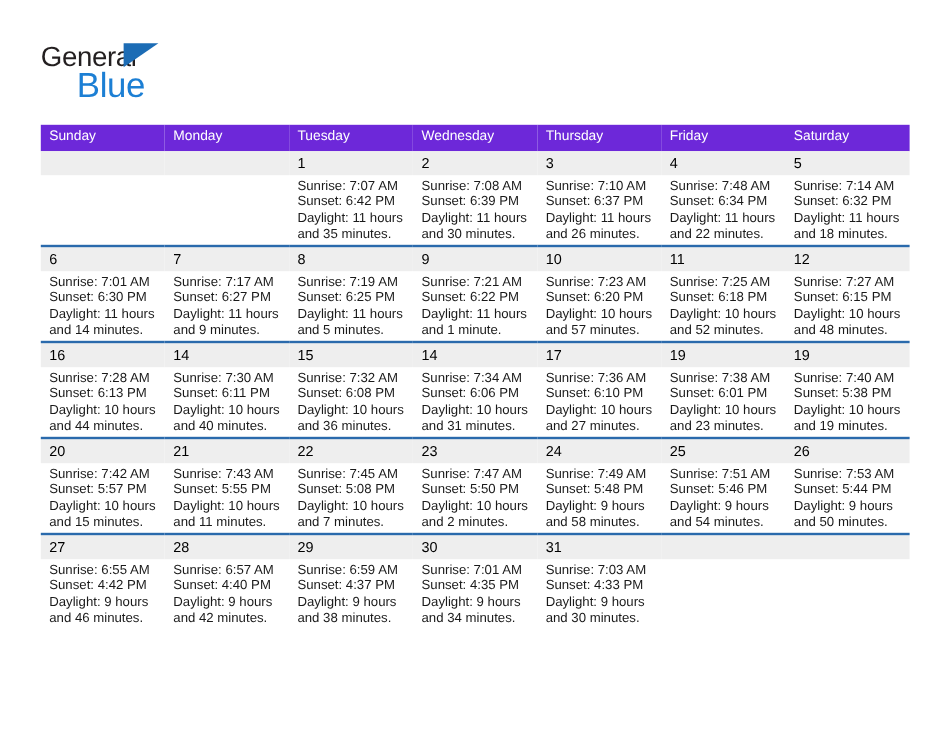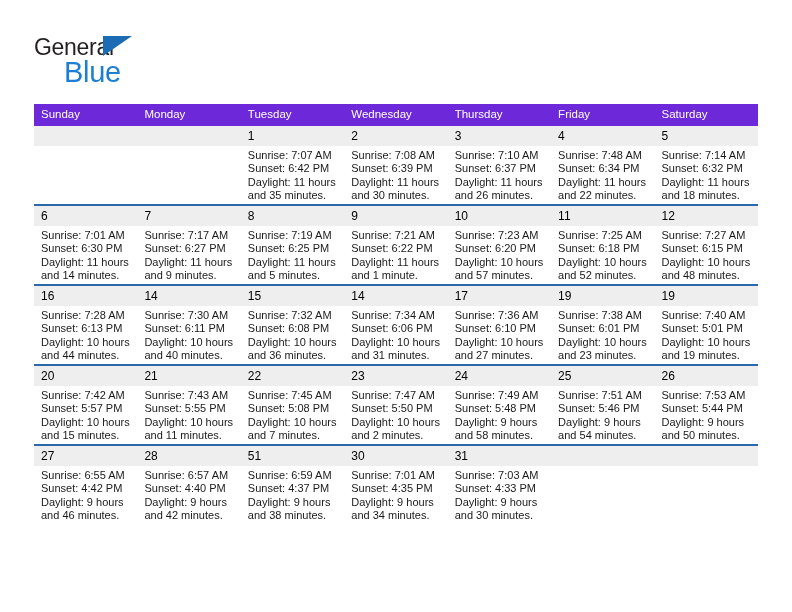--- a/index.html
+++ b/index.html
@@ -341,21 +341,21 @@
               <div>Sunrise: 7:38 AM</div>
               <div>Sunset: 6:01 PM</div>
               <div>Daylight: 10 hours</div>
               <div>and 23 minutes.</div>
             </div>
           </td>
           <td>
             <div class="daynum">19</div>
             <div class="detail">
               <div>Sunrise: 7:40 AM</div>
-              <div>Sunset: 5:01 PM</div>
+              <div>Sunset: 5:38 PM</div>
               <div>Daylight: 10 hours</div>
               <div>and 19 minutes.</div>
             </div>
           </td>
         </tr>
         <tr class="week-row">
           <td>
             <div class="daynum">20</div>
             <div class="detail">
               <div>Sunrise: 7:42 AM</div>
@@ -432,21 +432,21 @@
           <td>
             <div class="daynum">28</div>
             <div class="detail">
               <div>Sunrise: 6:57 AM</div>
               <div>Sunset: 4:40 PM</div>
               <div>Daylight: 9 hours</div>
               <div>and 42 minutes.</div>
             </div>
           </td>
           <td>
-            <div class="daynum">51</div>
+            <div class="daynum">29</div>
             <div class="detail">
               <div>Sunrise: 6:59 AM</div>
               <div>Sunset: 4:37 PM</div>
               <div>Daylight: 9 hours</div>
               <div>and 38 minutes.</div>
             </div>
           </td>
           <td>
             <div class="daynum">30</div>
             <div class="detail">

